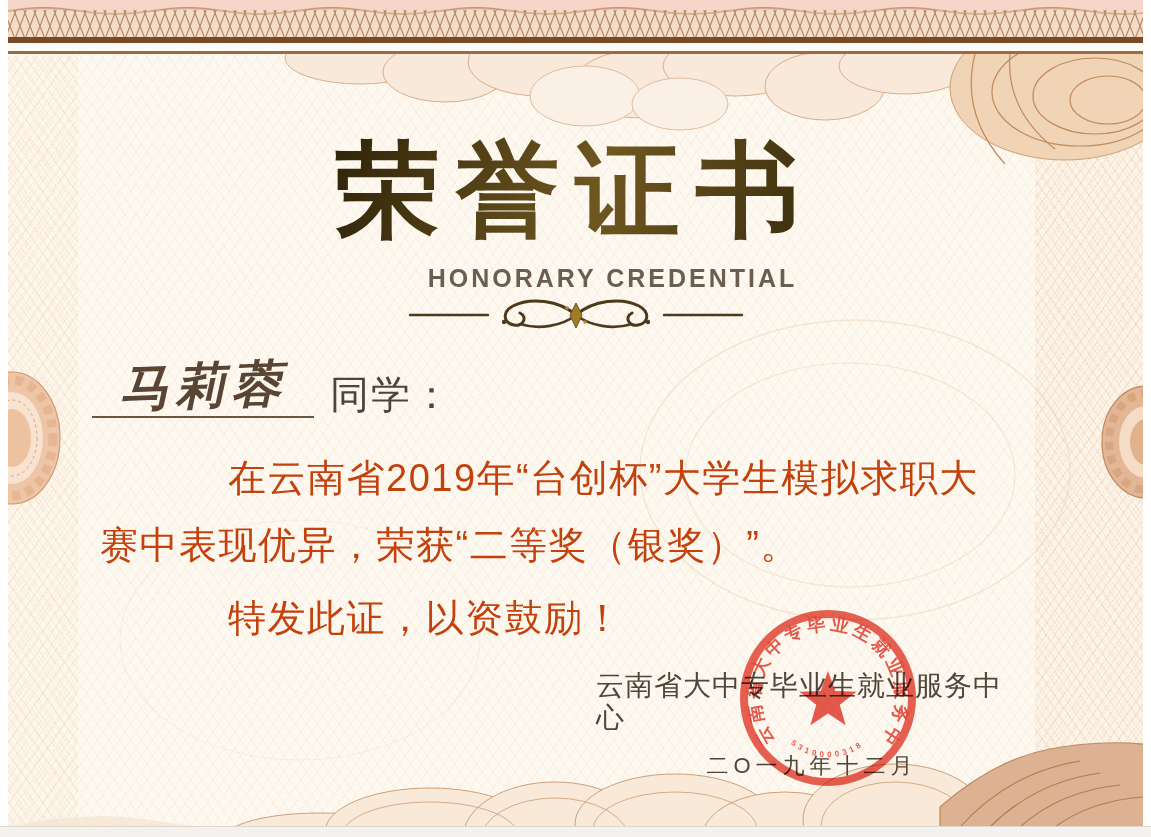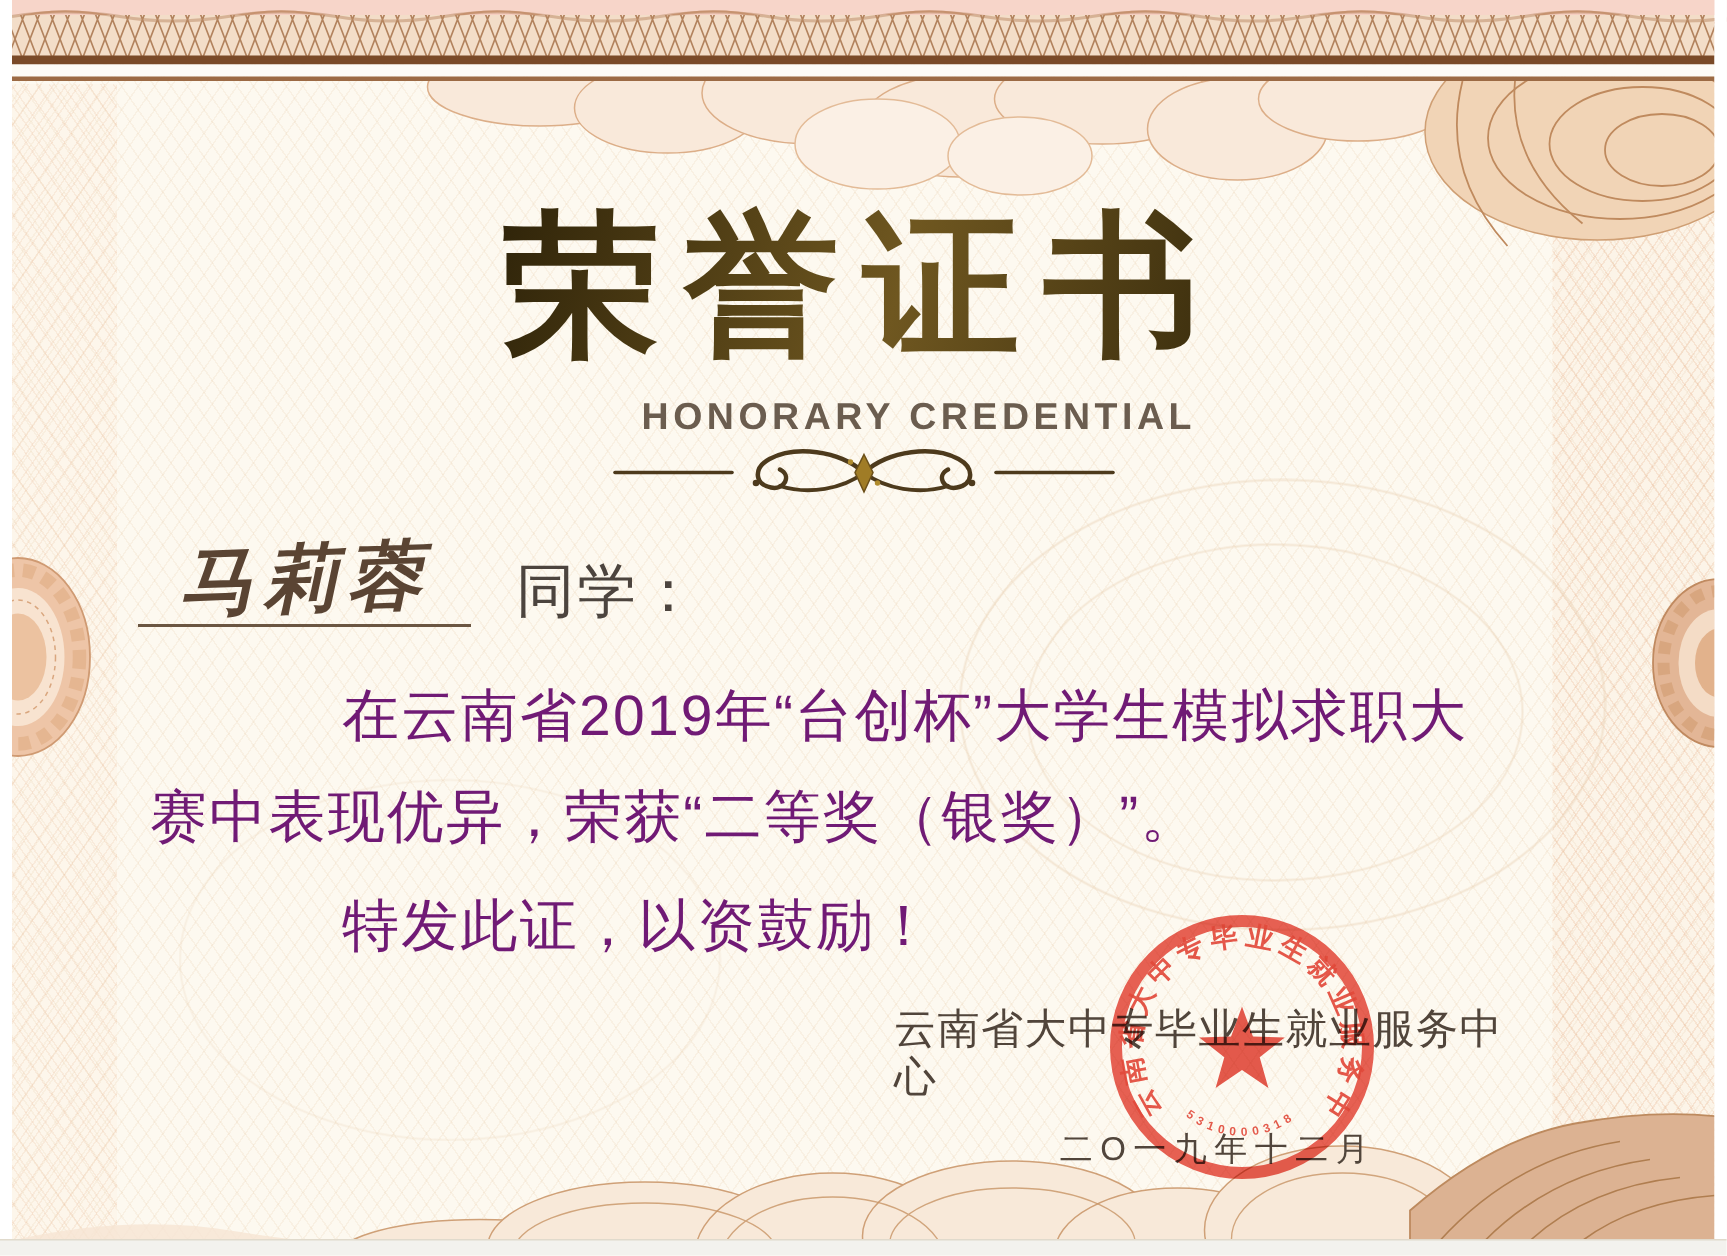--- a/index.html
+++ b/index.html
@@ -77,26 +77,26 @@
     display:inline-block;
     font-family:"DejaVu Serif", serif;
     font-style:italic;font-weight:700;
     font-size:50px;line-height:56px;
     letter-spacing:6px;
     color:#5a4433;
     transform:rotate(-2deg);
   }
   .honorific{
     font-size:39px;color:#4c443e;line-height:46px;
-    margin-left:30px;letter-spacing:2px;
+    margin-left:16px;letter-spacing:2px;
   }
 
   .body-line{
     position:absolute;
-    font-size:38px;color:#701a75;letter-spacing:1.5px;line-height:46px;
+    font-size:38px;color:#c2410c;letter-spacing:1.5px;line-height:46px;
   }
   .body-line.l1{top:455px;left:228px;}
   .body-line.l2{top:522px;left:100px;}
   .body-line.l3{top:595px;left:228px;}
 
   .signoff{
     position:absolute;top:670px;left:596px;width:432px;
     display:flex;flex-direction:column;align-items:center;gap:16px;
   }
   .issuer{font-size:28px;color:#51453b;letter-spacing:1px;line-height:32px;}

